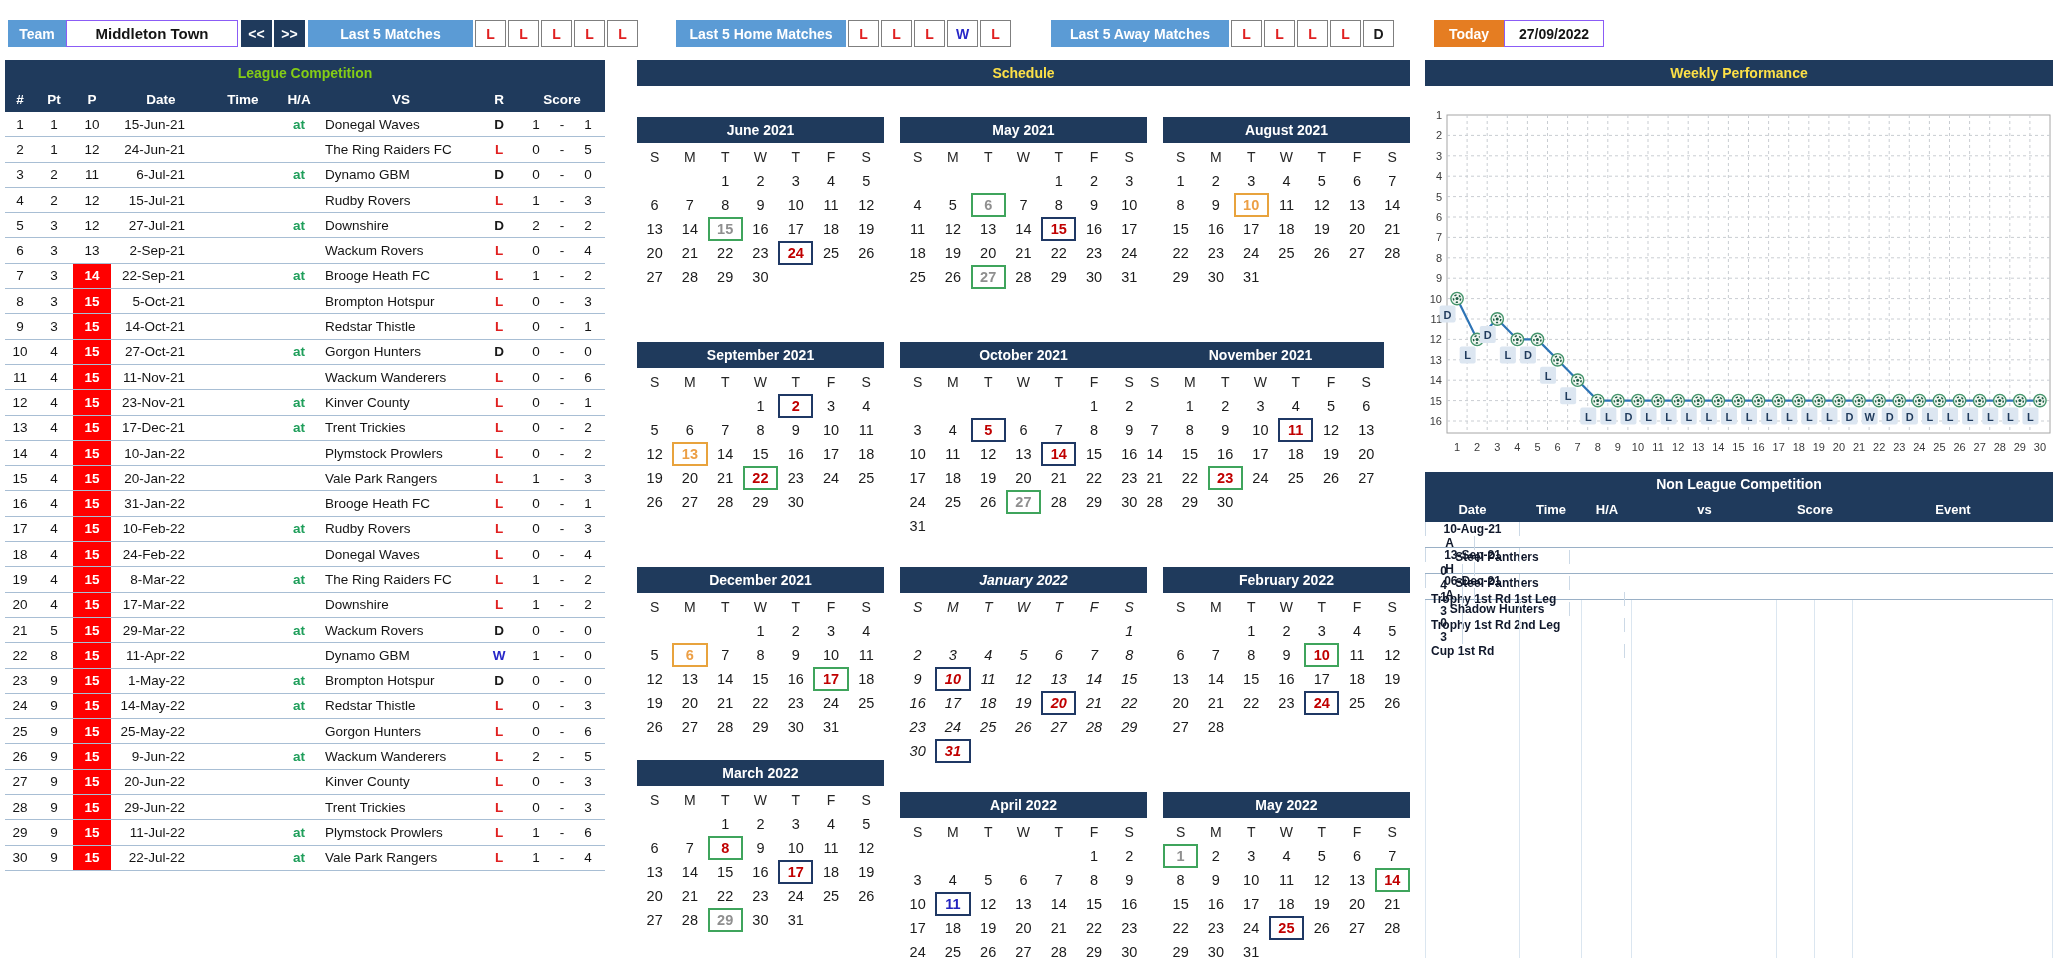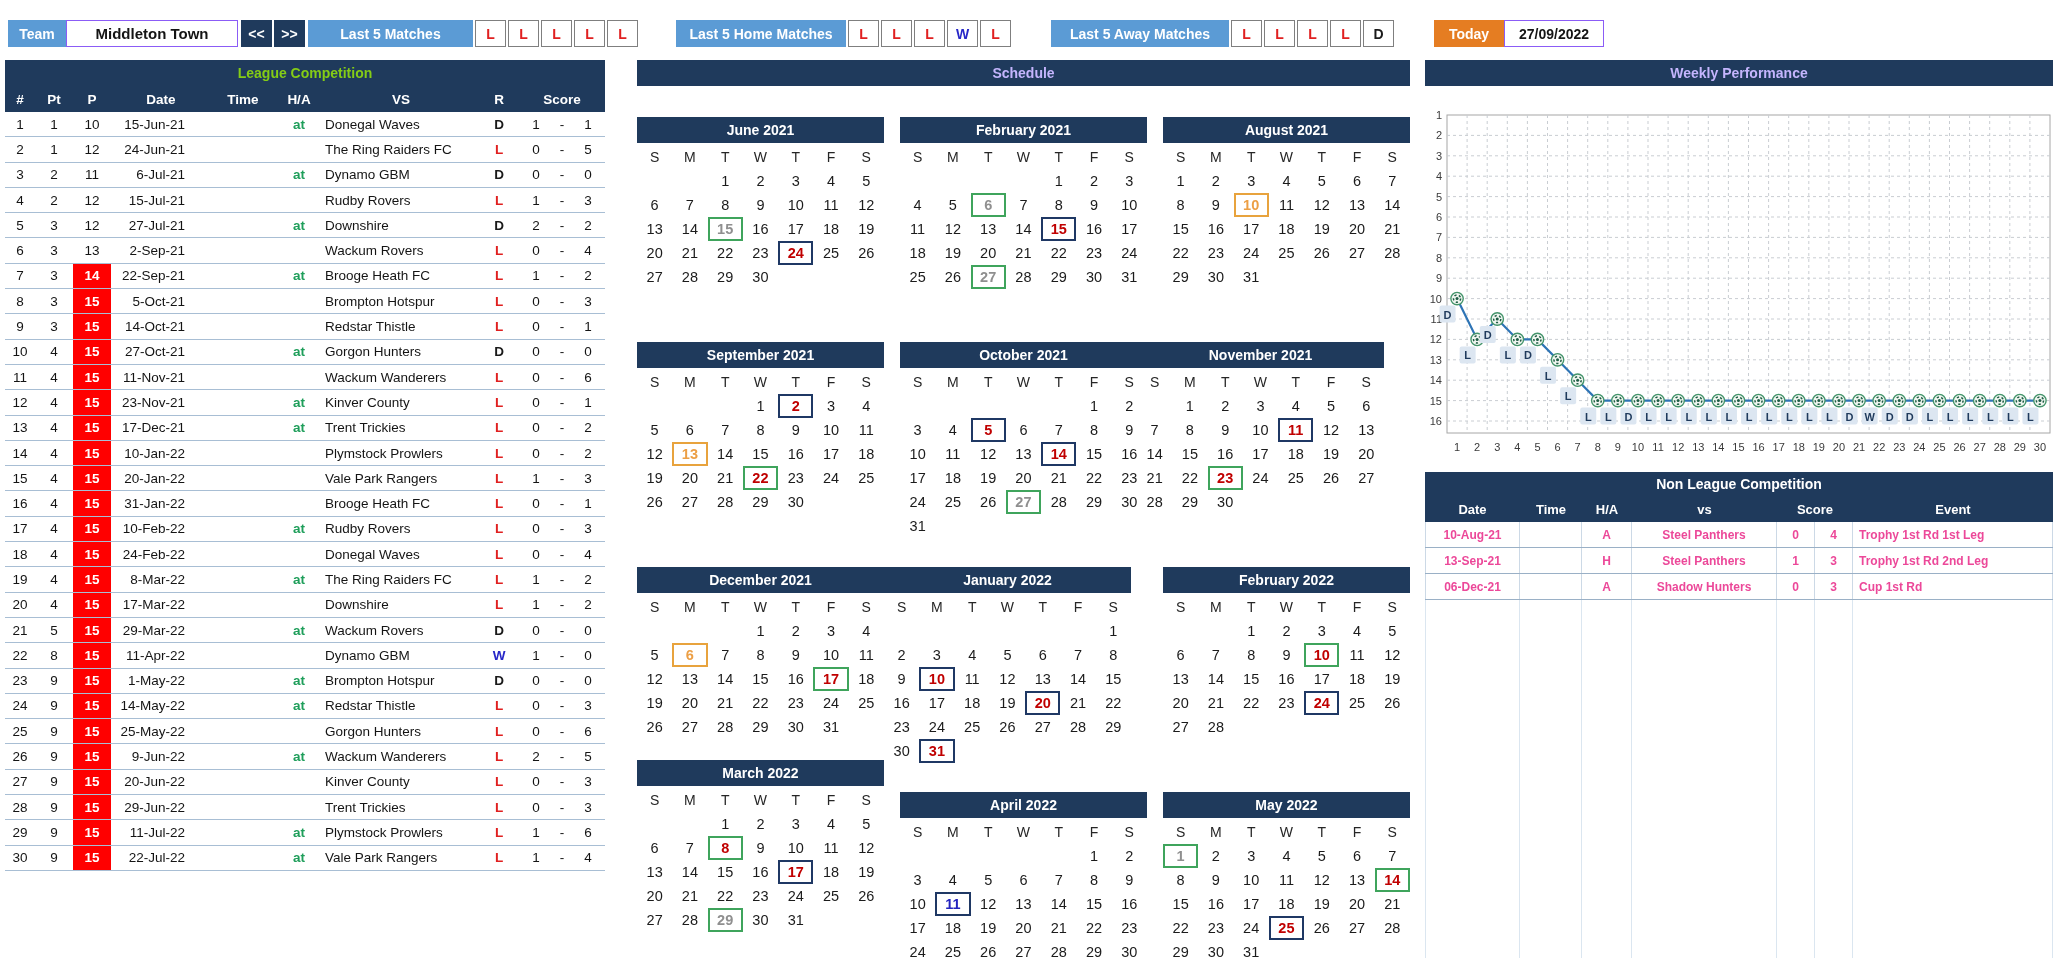--- a/index.html
+++ b/index.html
@@ -31,21 +31,21 @@
   .c-date{width:100px;justify-content:flex-end;padding-right:26px;}
   .c-time{width:64px}
   .c-ha{width:48px;color:#1E9E5A;font-weight:700;}
   .c-vs{width:156px;justify-content:flex-start;padding-left:2px;}
   .c-r{width:40px;font-weight:700;}
   .c-s1{width:34px}.c-dash{width:18px}.c-s2{width:34px}
   .hsc{width:86px}
   .p-red{background:#FF0000;color:#fff;font-weight:700;}
 
   
-  .section-title{position:absolute;height:26px;background:#1F3A5C;color:#c4b5fd;font-weight:700;font-size:14px;display:flex;align-items:center;justify-content:center;}
+  .section-title{position:absolute;height:26px;background:#1F3A5C;color:#fde047;font-weight:700;font-size:14px;display:flex;align-items:center;justify-content:center;}
   .sched-title{left:637px;top:48px;width:773px;}
   .perf-title{left:1425px;top:48px;width:628px;}
 
   
   .cal-grid{position:absolute;left:637px;top:105px;width:789px;height:851px;}
   .month{position:absolute;width:247px;}
   .month-title{height:26px;background:#1F3A5C;color:#fff;font-weight:700;font-size:14px;display:flex;align-items:center;justify-content:center;}
   .weekday-row{display:grid;grid-template-columns:repeat(7,35.28px);height:24px;margin-top:2px;}
   .wd{display:flex;align-items:center;justify-content:center;font-size:14px;color:#262626;}
   .days{display:grid;grid-template-columns:repeat(7,35.28px);grid-auto-rows:24px;}
@@ -59,21 +59,21 @@
   
   .chart{position:absolute;left:1425px;top:95px;}
   .ax{font-size:11px;fill:#3a3a3a;font-family:"Liberation Sans",sans-serif;}
   .pl{font-size:11px;font-weight:700;fill:#1F3A5C;font-family:"Liberation Sans",sans-serif;}
 
   
   .nonleague{position:absolute;left:1425px;top:460px;width:628px;font-size:12px;}
   .nl-title{height:24px;background:#1F3A5C;color:#fff;font-weight:700;font-size:14px;display:flex;align-items:center;justify-content:center;}
   .nl-head{height:26px;background:#1F3A5C;color:#fff;font-weight:700;display:flex;font-size:13px;}
   .nl-head span{display:flex;align-items:center;justify-content:center;}
-  .nl-row{display:flex;height:26px;border-bottom:1px solid #9ab0c6;font-weight:700;color:#ec4899;}
+  .nl-row{display:flex;height:26px;border-bottom:1px solid #9ab0c6;font-weight:700;color:#0f172a;flex-direction:column;}
   .nlc{display:flex;align-items:center;justify-content:center;border-right:1px solid #ccd9e6;}
   .nl-date{width:95px;border-left:1px solid #ccd9e6;}
   .nl-time{width:62px}.nl-ha{width:50px}.nl-vs{width:145px}
   .nl-s1{width:38px}.nl-s2{width:38px}
   .nl-event{width:200px;justify-content:flex-start;padding-left:6px;}
   .nh-date{width:95px}.nh-time{width:62px}.nh-ha{width:50px}.nh-vs{width:145px}.nh-score{width:76px}.nh-event{width:200px}
   .nl-empty{display:flex;height:370px;}
   .nl-empty span{border-right:1px solid #dbe6f0;height:100%;}
   .nl-empty span:first-child{border-left:1px solid #dbe6f0;}
   .ne1{width:95px}.ne2{width:62px}.ne3{width:50px}.ne4{width:145px}.ne5{width:38px}.ne6{width:38px}.ne7{width:200px}
@@ -565,21 +565,21 @@
           <span class="day hl-home-loss">24</span>
           <span class="day">25</span>
           <span class="day">26</span>
           <span class="day">27</span>
           <span class="day">28</span>
           <span class="day">29</span>
           <span class="day">30</span>
         </div>
       </div>
       <div class="month" style="left: 263px; top: 0px;">
-        <div class="month-title">February 2021</div>
+        <div class="month-title">May 2021</div>
         <div class="weekday-row">
           <span class="wd">S</span>
           <span class="wd">M</span>
           <span class="wd">T</span>
           <span class="wd">W</span>
           <span class="wd">T</span>
           <span class="wd">F</span>
           <span class="wd">S</span>
         </div>
         <div class="days">
@@ -848,21 +848,21 @@
           <span class="day">24</span>
           <span class="day">25</span>
           <span class="day">26</span>
           <span class="day">27</span>
           <span class="day">28</span>
           <span class="day">29</span>
           <span class="day">30</span>
           <span class="day">31</span>
         </div>
       </div>
-      <div class="month" style="left: 247px; top: 450px;">
+      <div class="month" style="left: 263px; top: 450px; font-style: italic;">
         <div class="month-title">January 2022</div>
         <div class="weekday-row">
           <span class="wd">S</span>
           <span class="wd">M</span>
           <span class="wd">T</span>
           <span class="wd">W</span>
           <span class="wd">T</span>
           <span class="wd">F</span>
           <span class="wd">S</span>
         </div>

